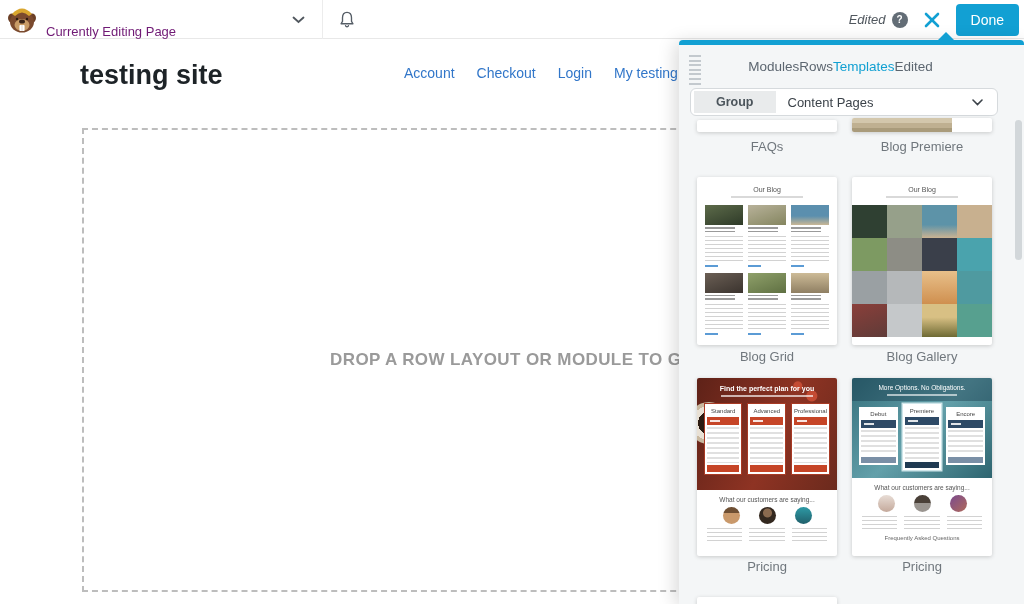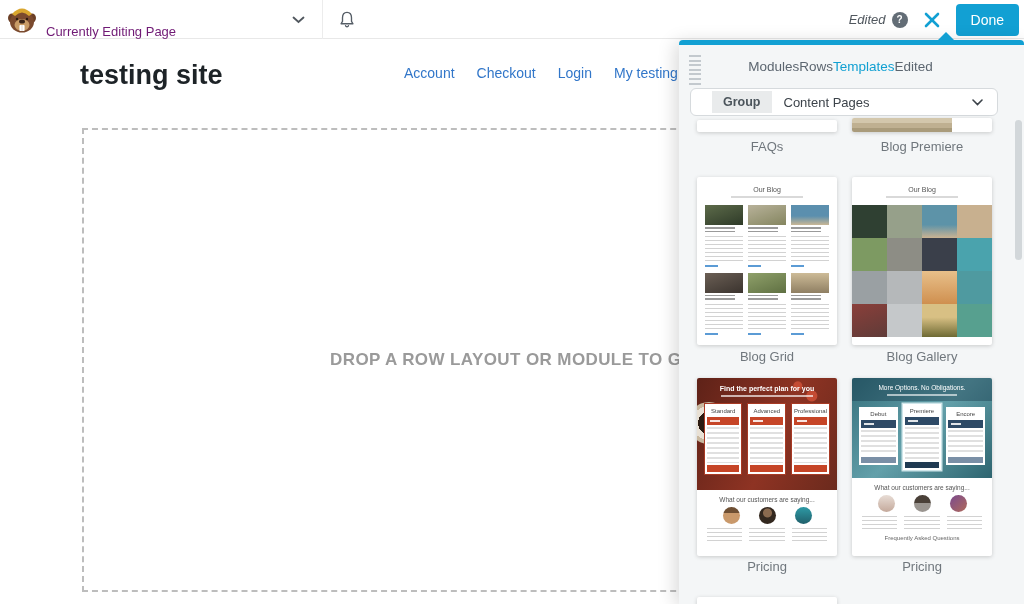--- a/index.html
+++ b/index.html
@@ -29,21 +29,21 @@
   .dropzone-text { font-size:17px; font-weight:bold; color:#9a9a9a; letter-spacing:.4px; }
 
   
   .panel { position:absolute; left:679px; top:40px; width:345px; height:564px; background:#f4f6f7; border-top:5px solid #12a0d3; border-radius:4px 4px 0 0; box-shadow:-4px 2px 18px rgba(0,0,0,.15); z-index:10; }
   .panel-caret { position:absolute; top:-22px; left:258px; width:0; height:0; border:9px solid transparent; border-bottom:9px solid #12a0d3; }
   .drag-handle { position:absolute; left:10px; top:10px; width:12px; height:30px; background:repeating-linear-gradient(to bottom,#c3c9ce 0 2px,transparent 2px 4.6px); cursor:grab; }
   .tabs { display:flex; justify-content:center; align-items:center; height:42px; padding:0 54px 0 32px; }
   .tab { font-size:13.5px; color:#5c6670; cursor:pointer; }
   .tab.active { color:#11a0d2; }
   .group-row { position:absolute; left:11px; top:43px; width:308px; height:28px; background:#fff; border:1px solid #d6dadd; border-radius:6px; display:flex; align-items:center; cursor:pointer; }
-  .group-pill { margin-left:21px; background:#e9ebec; border-radius:0; padding:4px 11px; font-size:12.5px; font-weight:bold; color:#4b545b; }
+  .group-pill { margin-left:3px; background:#e9ebec; border-radius:0; padding:4px 22px; font-size:12.5px; font-weight:bold; color:#4b545b; }
   .group-value { margin-left:12px; font-size:13px; color:#3c434a; }
   .group-chevron { position:absolute; right:14px; top:10px; }
 
   .thumb { position:absolute; background:#fff; border-radius:2px; box-shadow:0 1px 4px rgba(0,0,0,.18); overflow:hidden; cursor:pointer; }
   .tpl-label { position:absolute; width:140px; text-align:center; font-size:13px; color:#70777d; }
 
   
   .faqs-strip { left:18px; top:75px; width:140px; height:12px; }
   .bs-strip { left:173px; top:73px; width:140px; height:14px; }
   .bs-img { position:absolute; left:0; top:0; width:100px; height:14px;

